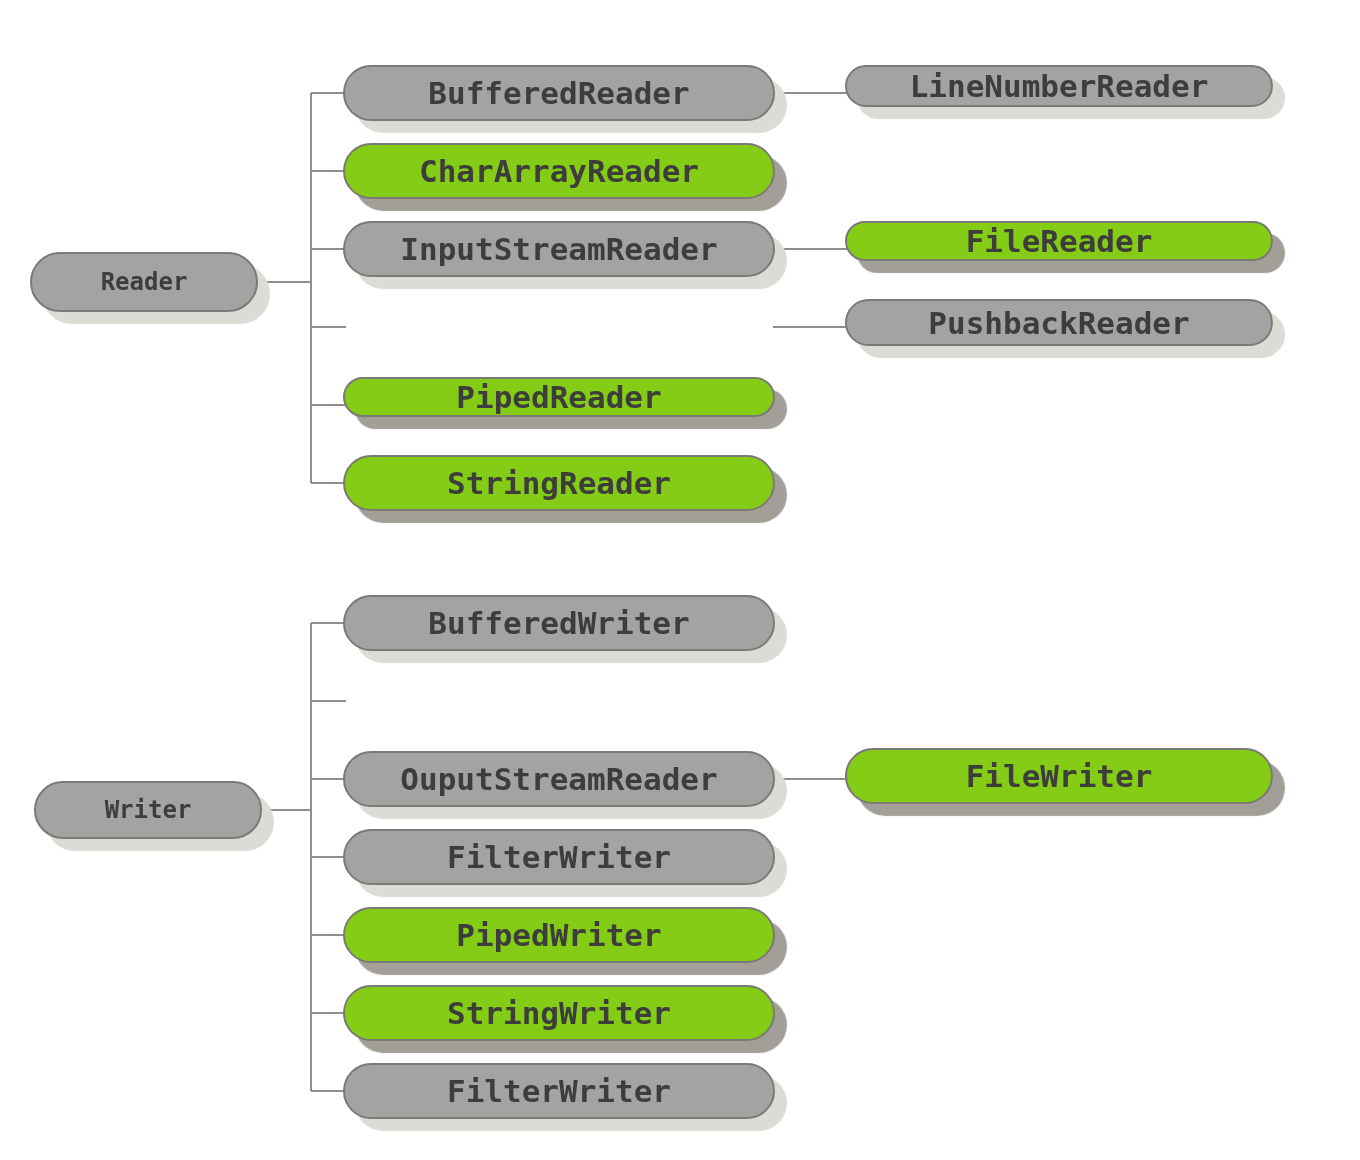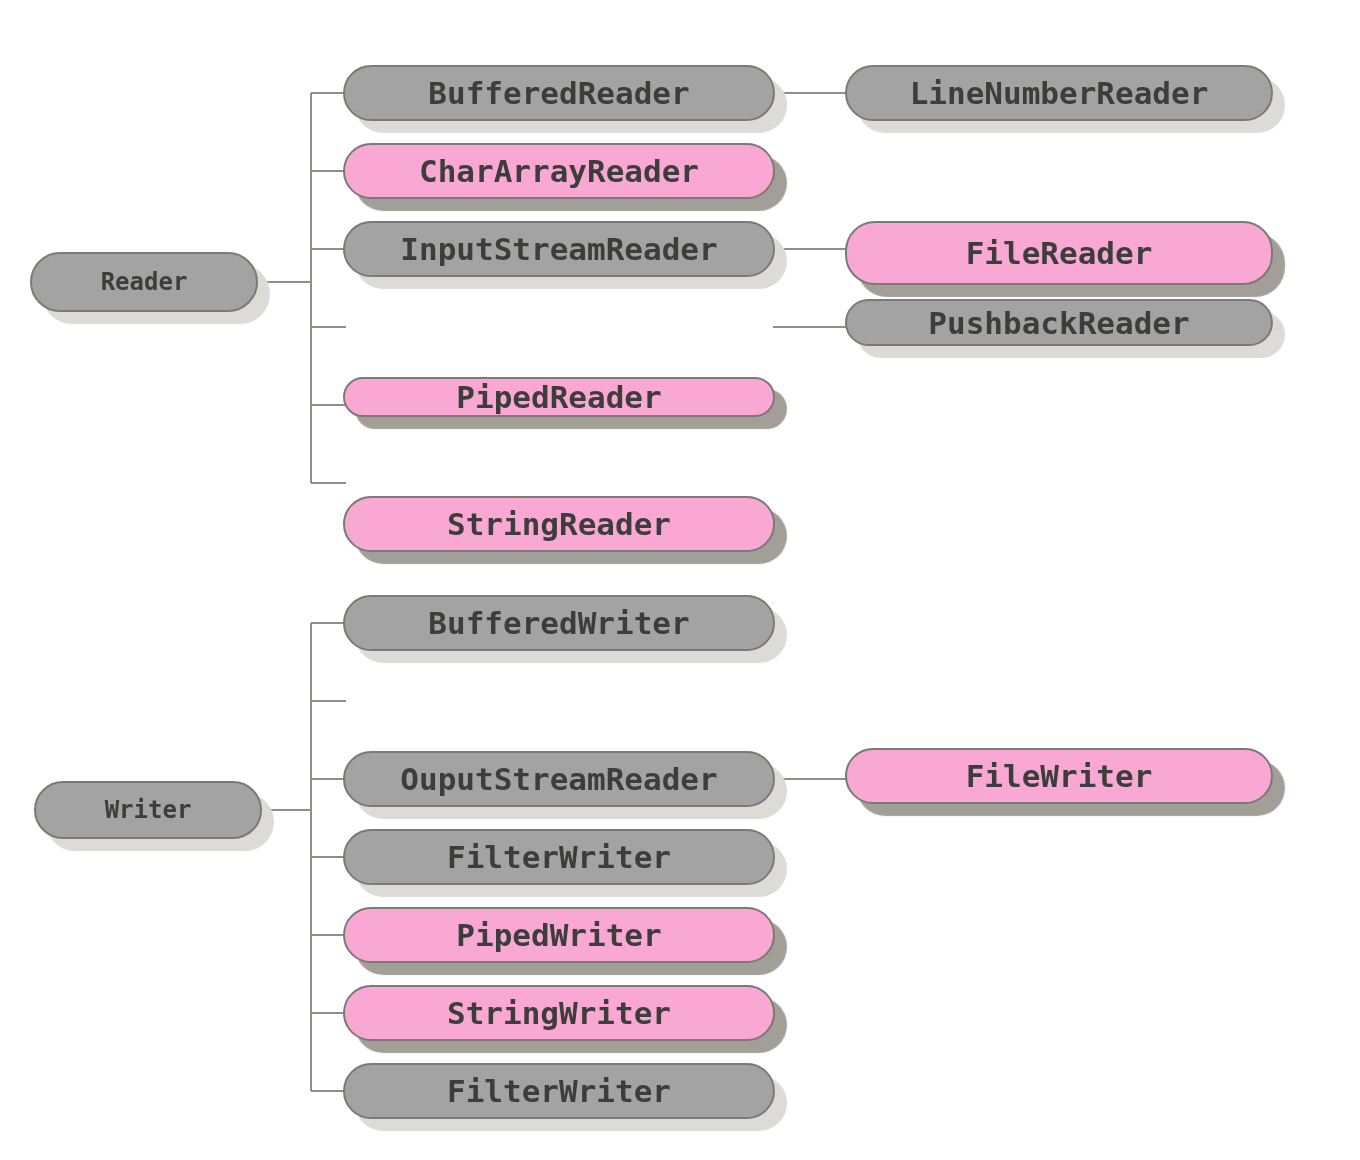--- a/index.html
+++ b/index.html
@@ -36,21 +36,21 @@
     font-size: 31px;
     color: #3d3d3b;
     letter-spacing: 0px;
     white-space: nowrap;
   }
   .pill.white {
     background: #a3a3a3;
     box-shadow: 12px 12px 1px #dcdbd5;
   }
   .pill.shaded {
-    background: #f9a8d4;
+    background: #84cc16;
     box-shadow: 12px 12px 1px #a19f97;
   }
   .root {
     font-size: 24px;
   }
 </style>
 </head>
 <body>
 
 <div class="canvas">
@@ -59,34 +59,34 @@
 
     <path d="M258 282 H311 M311 93 V483 M311 93 H346 M311 171 H346 M311 249 H346 M311 327 H346 M311 405 H346 M311 483 H346 M773 93 H847 M773 249 H847 M773 327 H847" stroke="#8f8e89" stroke-width="2" fill="none"></path>
 
     <path d="M260 810 H311 M311 623 V1091 M311 623 H346 M311 701 H346 M311 779 H346 M311 857 H346 M311 935 H346 M311 1013 H346 M311 1091 H346 M773 779 H847" stroke="#8f8e89" stroke-width="2" fill="none"></path>
   </svg>
 
   <div class="pill root white" style="left:30px; top:252px; width:228px; height:60px;">Reader</div>
 
   <div class="pill white" style="left:343px; top:65px; width:432px; height:56px;">BufferedReader</div>
 
-  <div class="pill white" style="left:845px; top:65px; width:428px; height:56px;">LineNumberReader</div>
+  <div class="pill white" style="left:845px; top:65px; width:428px; height:42px;">LineNumberReader</div>
 
   <div class="pill shaded" style="left:343px; top:143px; width:432px; height:56px;">CharArrayReader</div>
 
   <div class="pill white" style="left:343px; top:221px; width:432px; height:56px;">InputStreamReader</div>
 
-  <div class="pill shaded" style="left:845px; top:221px; width:428px; height:64px;">FileReader</div>
+  <div class="pill shaded" style="left:845px; top:221px; width:428px; height:40px;">FileReader</div>
 
 
   <div class="pill white" style="left:845px; top:299px; width:428px; height:47px;">PushbackReader</div>
 
   <div class="pill shaded" style="left:343px; top:377px; width:432px; height:40px;">PipedReader</div>
 
-  <div class="pill shaded" style="left:343px; top:455px; width:432px; height:56px;margin-top:41px;">StringReader</div>
+  <div class="pill shaded" style="left:343px; top:455px; width:432px; height:56px;">StringReader</div>
 
   <div class="pill white" style="left:343px; top:595px; width:432px; height:56px;">BufferedWriter</div>
 
   <div class="pill root white" style="left:34px; top:781px; width:228px; height:58px;">Writer</div>
 
 
   <div class="pill white" style="left:343px; top:751px; width:432px; height:56px;">OuputStreamReader</div>
 
   <div class="pill shaded" style="left:845px; top:748px; width:428px; height:56px;">FileWriter</div>
 

